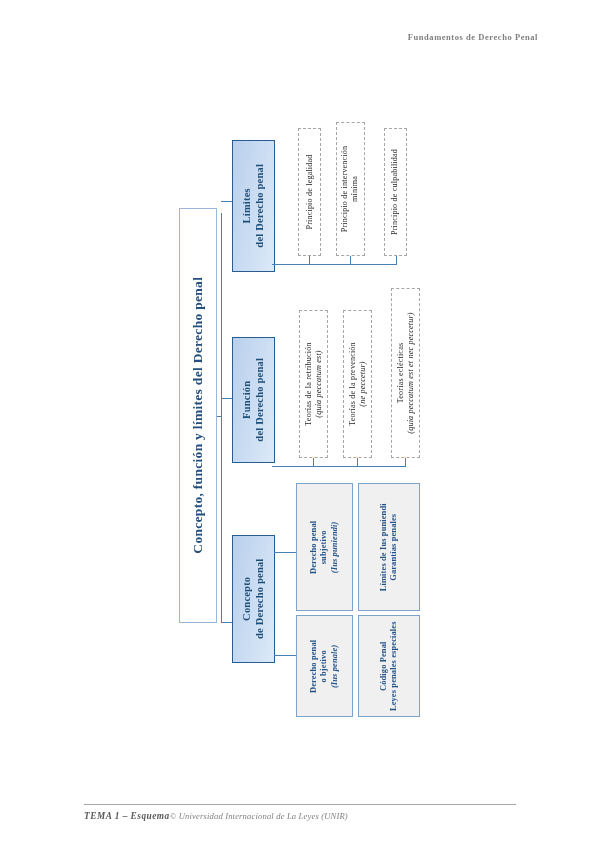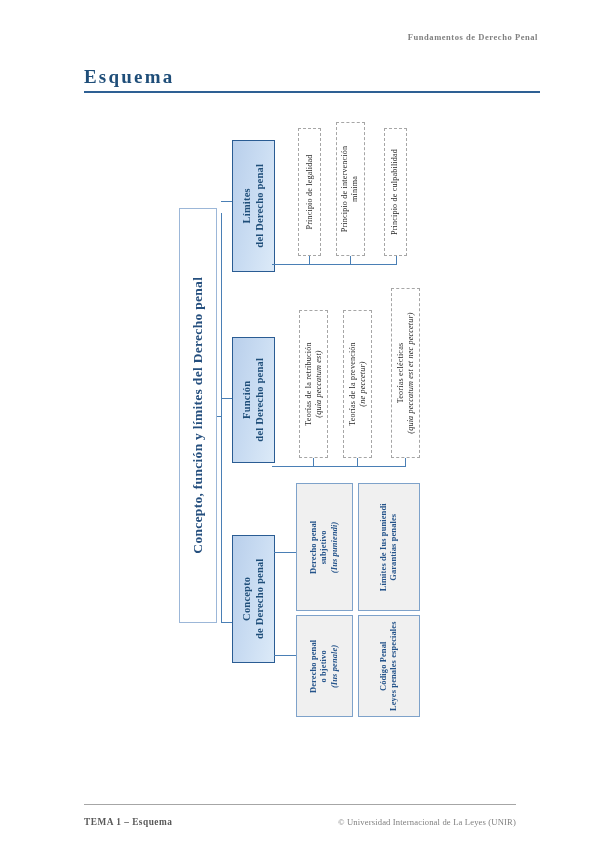--- a/index.html
+++ b/index.html
@@ -156,23 +156,24 @@
     top: 804px;
     width: 432px;
   }
   .footer-rule {
     width: 432px;
     height: 0.9px;
     background: #a6a6a6;
   }
   .footer-row {
     display: flex;
-    justify-content: space-between;
+    justify-content: flex-start;
     align-items: baseline;
-    margin-top: 12px;
+    margin-top: 6px;
+    font-style: italic;
   }
   .footer-left {
     font-size: 9.3px;
     font-weight: bold;
     letter-spacing: 0.5px;
     color: #595959;
     white-space: nowrap;
   }
   .footer-right {
     font-size: 8.6px;
@@ -183,24 +184,20 @@
 </style>
 </head>
 <body>
 
 <div class="page">
 
   <div class="header">
     <div class="header-title">Fundamentos de Derecho Penal</div>
   </div>
 
-  <div class="page-title-wrap">
-    <div class="page-title">Esquema</div>
-    <div class="title-rule"></div>
-  </div>
 
   <div class="diagram">
 
     <div class="node node-root" style="left:179px; top:208px; width:38px; height:415px;">
       <div class="label">Concepto, función y límites del Derecho penal</div>
     </div>
 
     <div class="conn conn-v" style="left:221px; top:213px; height:409px;"></div>
 
     <div class="conn conn-h" style="left:217px; top:416px; width:5px;"></div>

